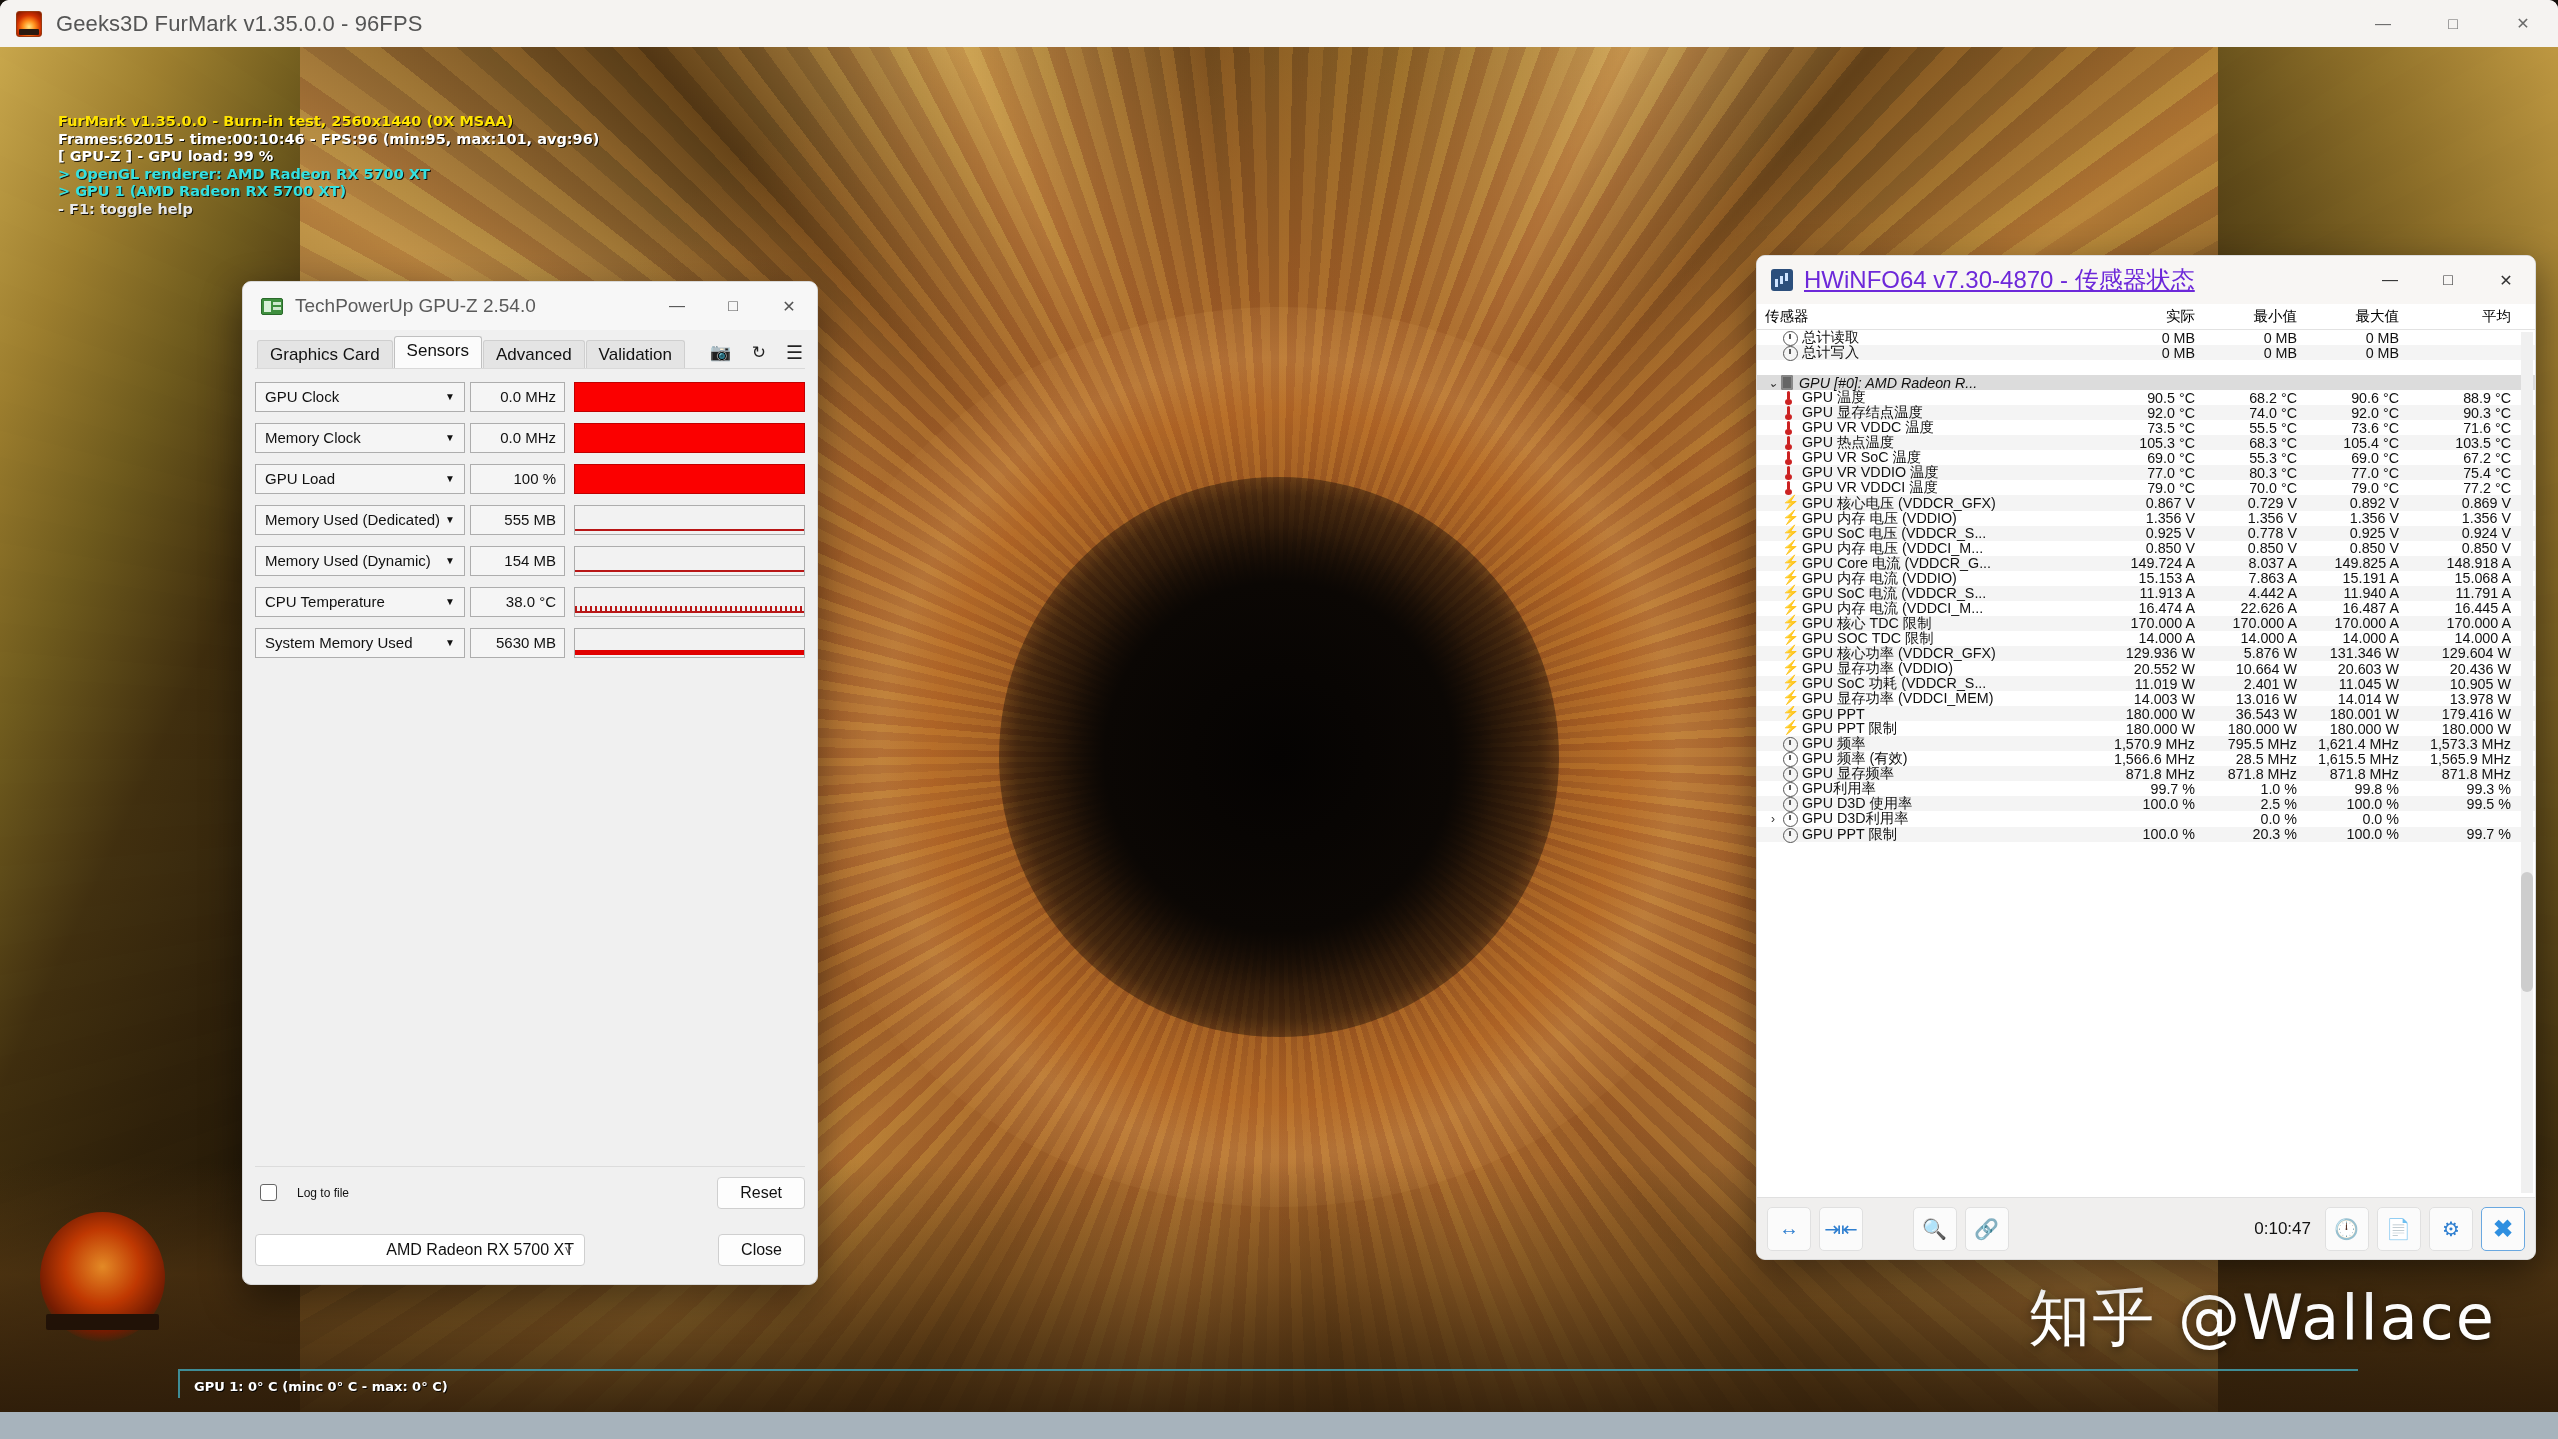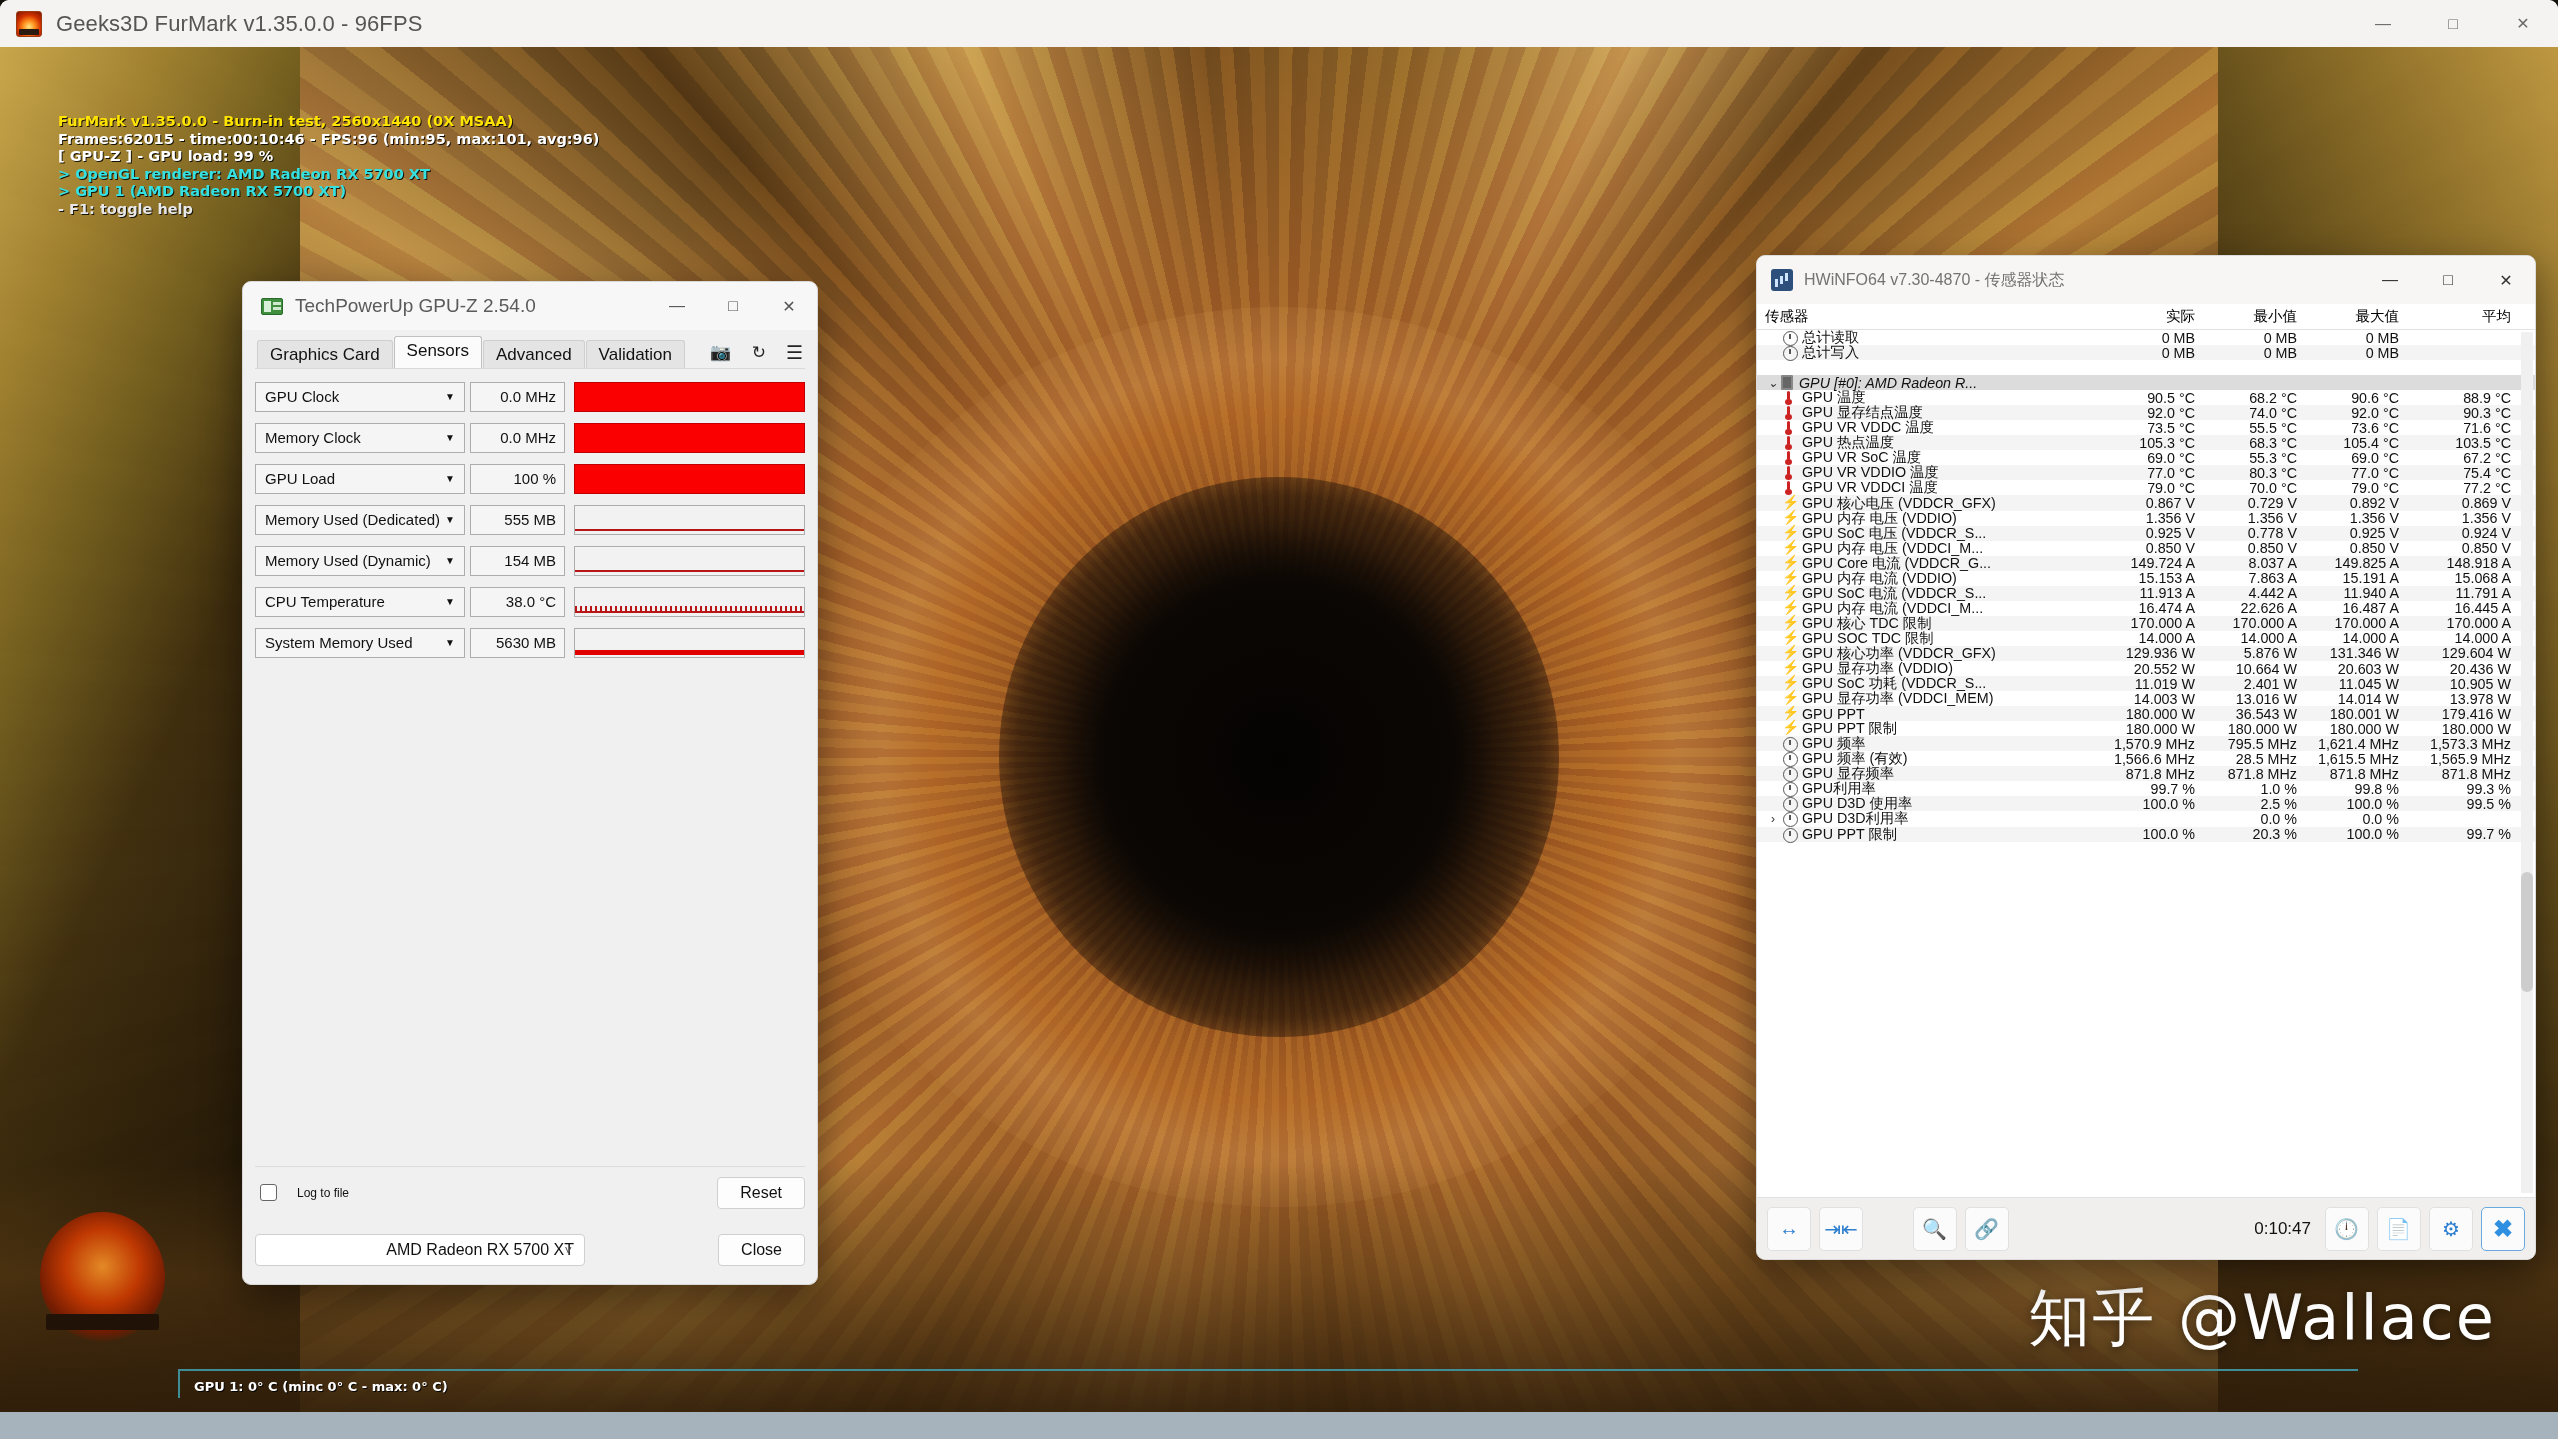--- a/index.html
+++ b/index.html
@@ -219,21 +219,21 @@
     position:absolute; left:1756px; top:255px; width:780px; height:1005px;
     background:#f7f7f7; border-radius:9px; overflow:hidden;
     box-shadow:0 14px 40px rgba(0,0,0,.45);
     border:1px solid #dcdcdc;
   }
   .hw-title { height:48px; display:flex; align-items:center; background:#f8f6f4; position:relative; }
   .hw-ico { width:22px; height:22px; margin-left:14px; margin-right:11px; border-radius:3px;
     background:#2c4f7c; position:relative; }
   .hw-ico::after { content:""; position:absolute; left:4px; bottom:4px; width:3px; height:8px;
     background:#cfe4ff; box-shadow:5px -3px 0 #cfe4ff, 10px -6px 0 #cfe4ff; }
-  .hw-titletext { font-size:16px; color:#737373; }
+  .hw-titletext { font-size:24px; color:#6d28d9;text-decoration:underline; }
   .hw-winbtns { position:absolute; right:0; top:0; height:48px; display:flex; }
   .hw-winbtn { width:58px; height:48px; display:flex; align-items:center; justify-content:center; color:#333; }
 
   .hw-table { position:absolute; left:0; top:48px; right:0; bottom:62px; overflow:hidden; background:#fff; }
   .hw-head { display:flex; height:26px; align-items:center; border-bottom:1px solid #e2e2e2; font-size:14.5px; color:#000; }
   .hw-row { display:flex; height:15.05px; align-items:center; font-size:14.3px; color:#111; }
   .hw-row.alt { background:#f4f4f4; }
   .hw-row.group { background:#dcdcdc; font-style:italic; }
   .hw-row.spacer { background:#fff; height:15px; }
   .c-name { width:345px; display:flex; align-items:center; padding-left:8px; overflow:hidden; white-space:nowrap; }

